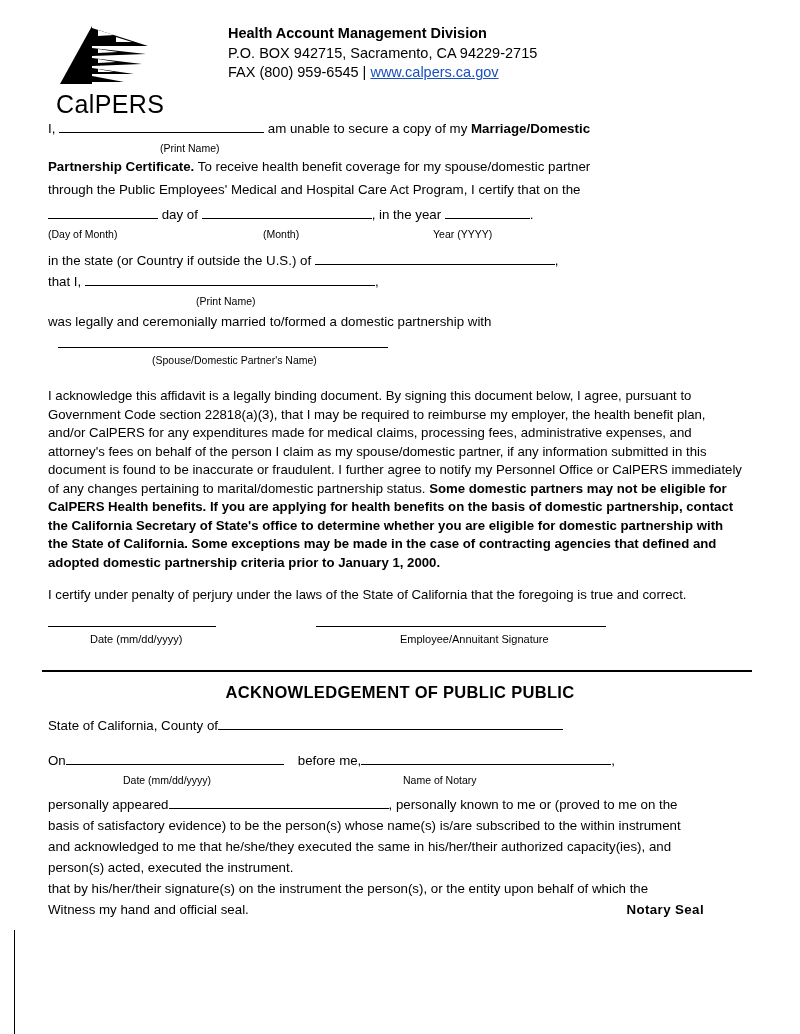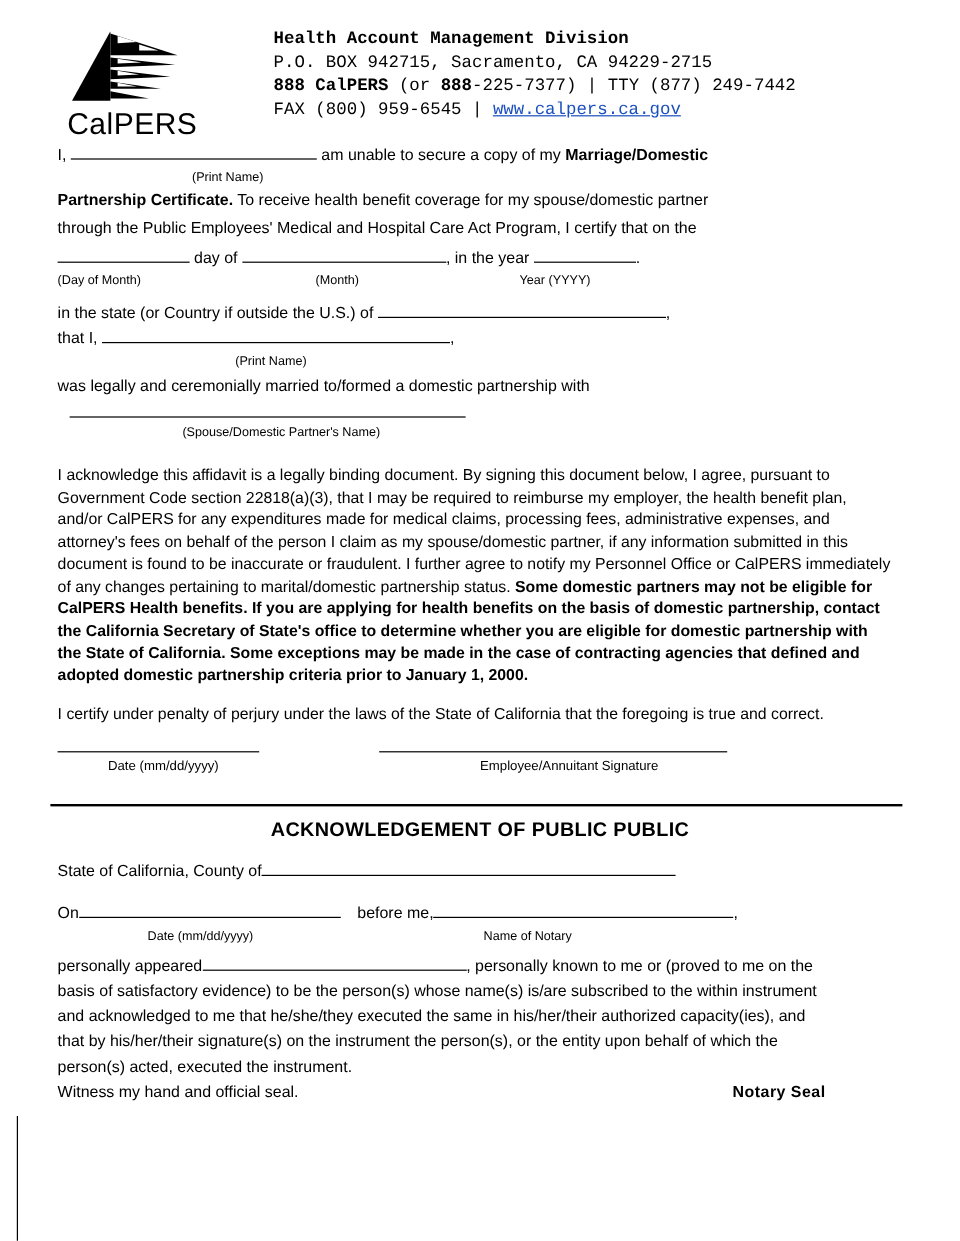--- a/index.html
+++ b/index.html
@@ -46,21 +46,20 @@
     letter-spacing: 0.4px;
     margin-left: 8px;
     margin-top: 2px;
     font-weight: 400;
   }
   .addr-block {
     flex: 1;
     font-size: 14.5px;
     line-height: 19.5px;
     padding-top: 2px;
-    font-family: Liberation Mono, monospace;
   }
   .addr-line b { font-weight: bold; }
   .addr-link {
     color: #1a4fbf;
     text-decoration: underline;
   }
   
   h1.form-title {
     text-align: center;
     font-size: 17.5px;
@@ -123,21 +122,21 @@
     margin: 10px 48px 0 42px;
   }
   h2.notary-title {
     text-align: center;
     font-size: 16.5px;
     font-weight: bold;
     letter-spacing: 0.3px;
     margin: 11px 0 14px 0;
   }
   .notary-body {
-    padding: 0 74px 0 48px;
+    padding: 0 58px 0 48px;
     font-size: 13.3px;
     line-height: 19px;
   }
   .witness-row {
     position: relative;
     height: 20px;
     font-size: 13.3px;
   }
   .notary-seal {
     position: absolute;
@@ -178,21 +177,20 @@
             <polygon points="40,33 58,36 40,37"></polygon>
             <polygon points="40,43 56,46 40,46"></polygon>
           </g>
         </svg>
       </div>
       <div class="logo-text">CalPERS</div>
     </div>
     <div class="addr-block">
       <div class="addr-line"><b>Health Account Management Division</b></div>
       <div class="addr-line">P.O. BOX 942715, Sacramento, CA 94229-2715</div>
-      <div class="addr-line"><b>888 CalPERS</b><span> (or </span><b>888</b><span>-225-7377) | TTY (877) 249-7442</span></div>
       <div class="addr-line"><span>FAX (800) 959-6545 | </span><a class="addr-link" href="#">www.calpers.ca.gov</a></div>
     </div>
   </div>
 
 
   <div class="body">
 
     <div class="line">
       <span>I, </span><span class="blank" style="width:205px"></span><span> am unable to secure a copy of my </span><b>Marriage/Domestic</b>
     </div>
@@ -263,22 +261,22 @@
     <div class="cap-row">
       <span style="left:75px">Date (mm/dd/yyyy)</span>
       <span style="left:355px">Name of Notary</span>
     </div>
 
     <div class="line" style="margin-top:10px">
       <span>personally appeared</span><span class="blank" style="width:220px"></span><span>, personally known to me or (proved to me on the</span>
     </div>
     <div class="line">basis of satisfactory evidence) to be the person(s) whose name(s) is/are subscribed to the within instrument</div>
     <div class="line">and acknowledged to me that he/she/they executed the same in his/her/their authorized capacity(ies), and</div>
+    <div class="line">person(s) acted, executed the instrument.</div>
     <div class="line">that by his/her/their signature(s) on the instrument the person(s), or the entity upon behalf of which the</div>
-    <div class="line">person(s) acted, executed the instrument.</div>
 
     <div class="witness-row">
       <span>Witness my hand and official seal.</span>
       <span class="notary-seal">Notary  Seal</span>
     </div>
   </div>
 
   <div class="seal-box" style="margin-left:14px;margin-right:48px;margin-top:10px">
     
     

